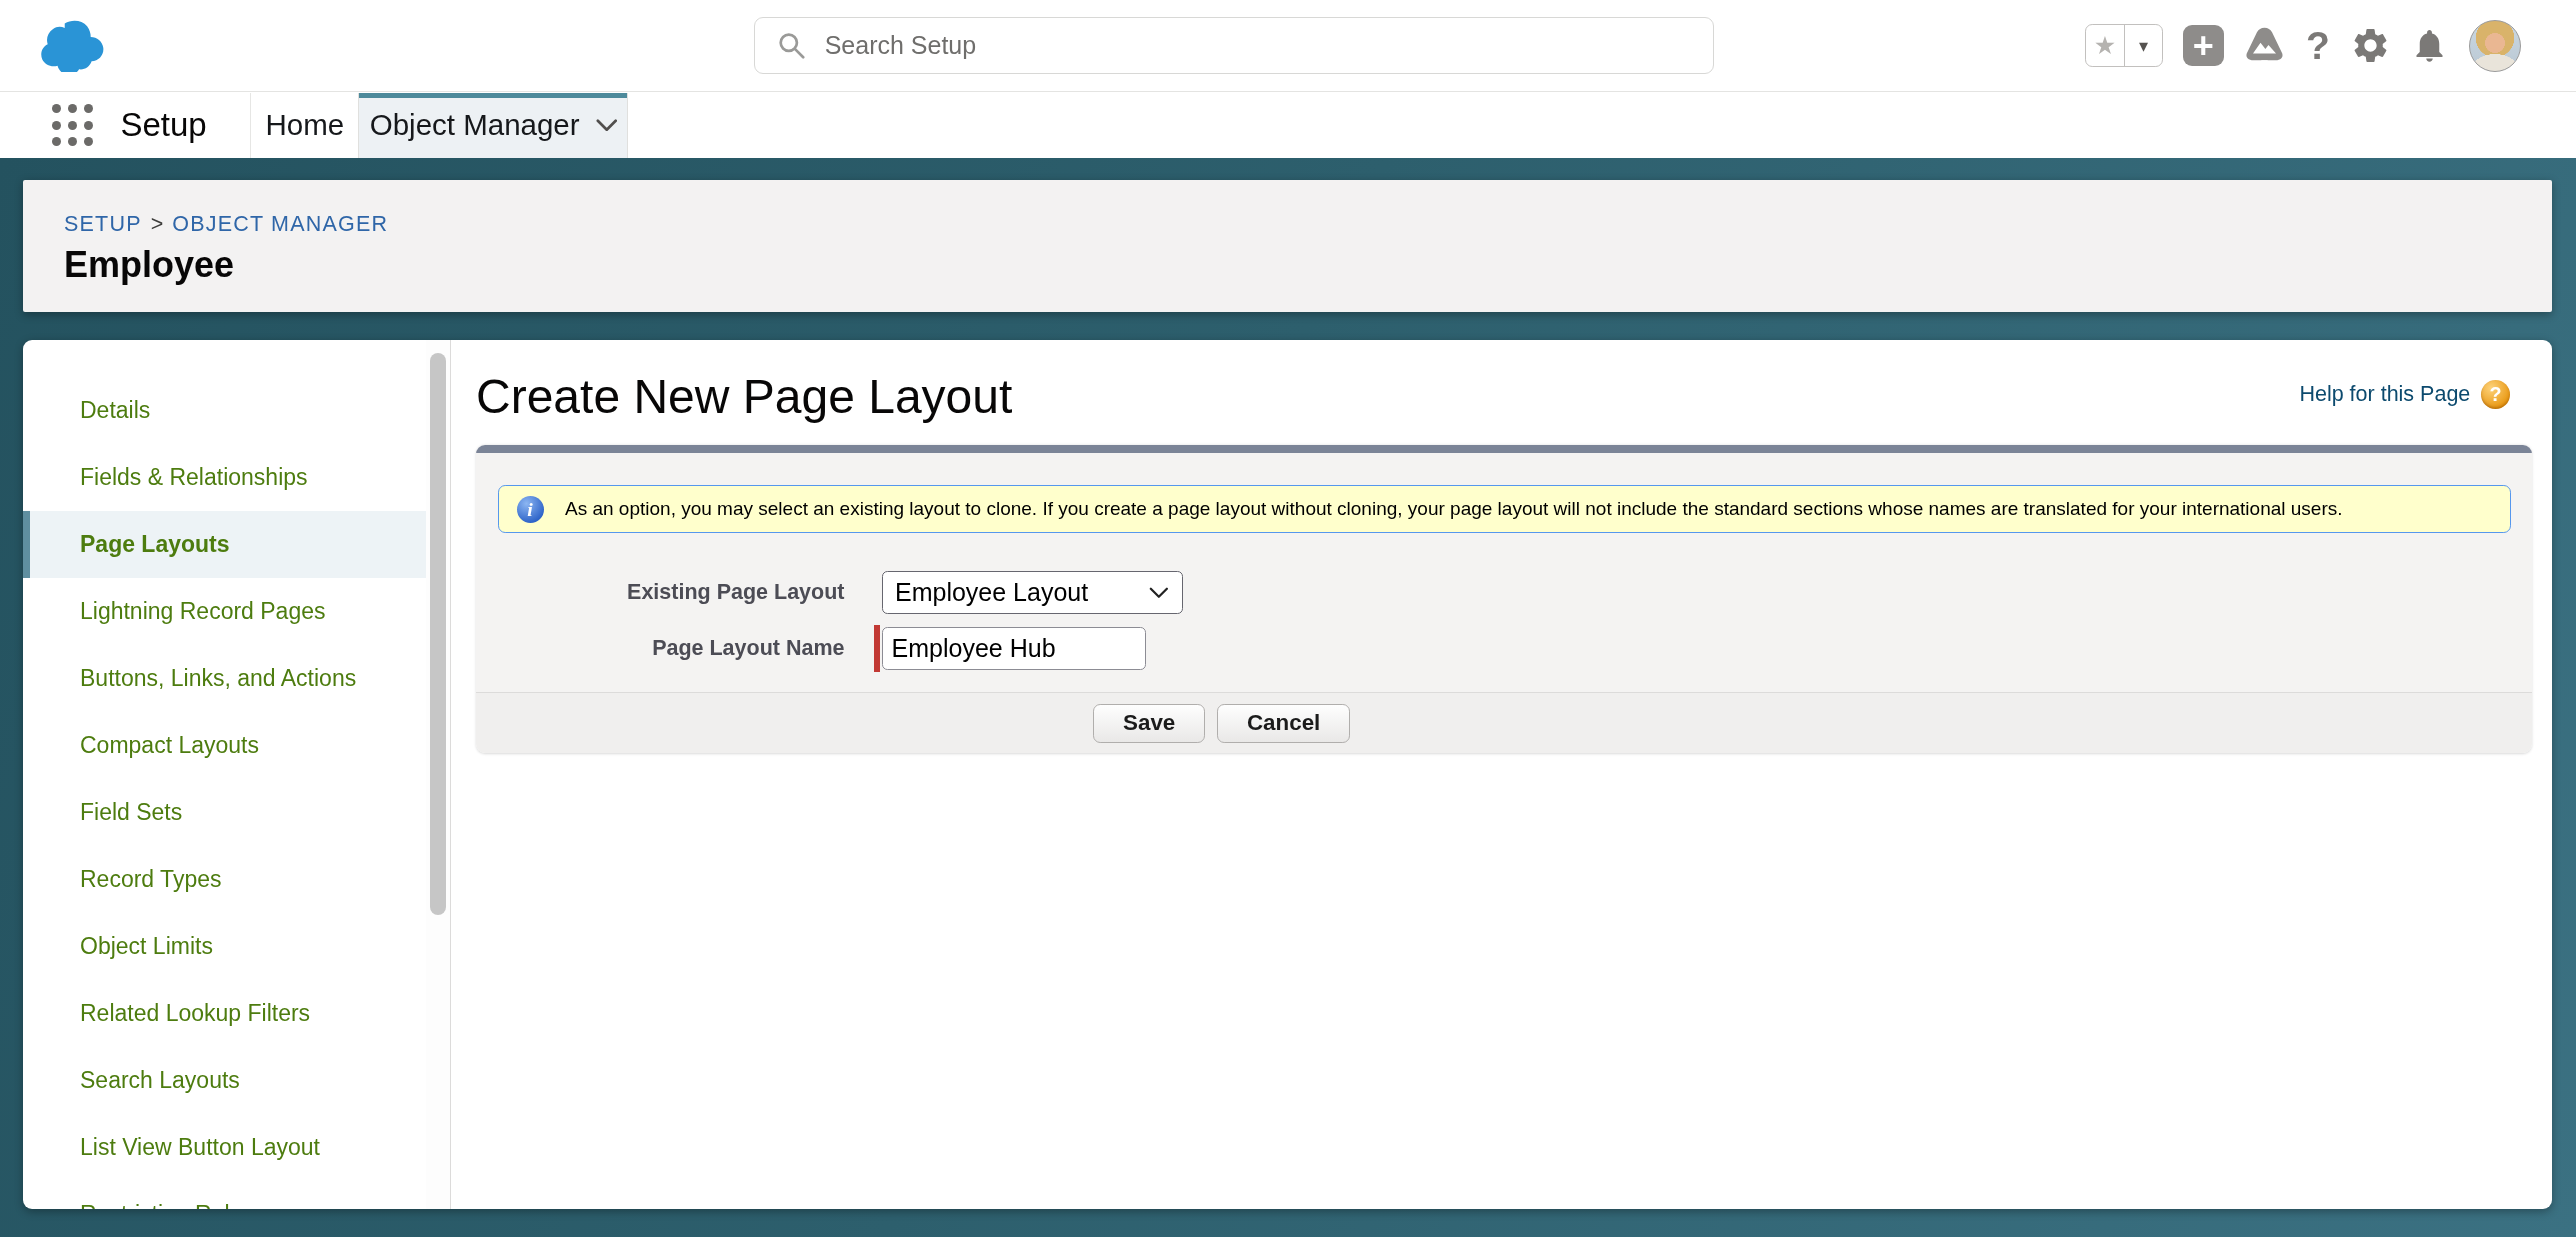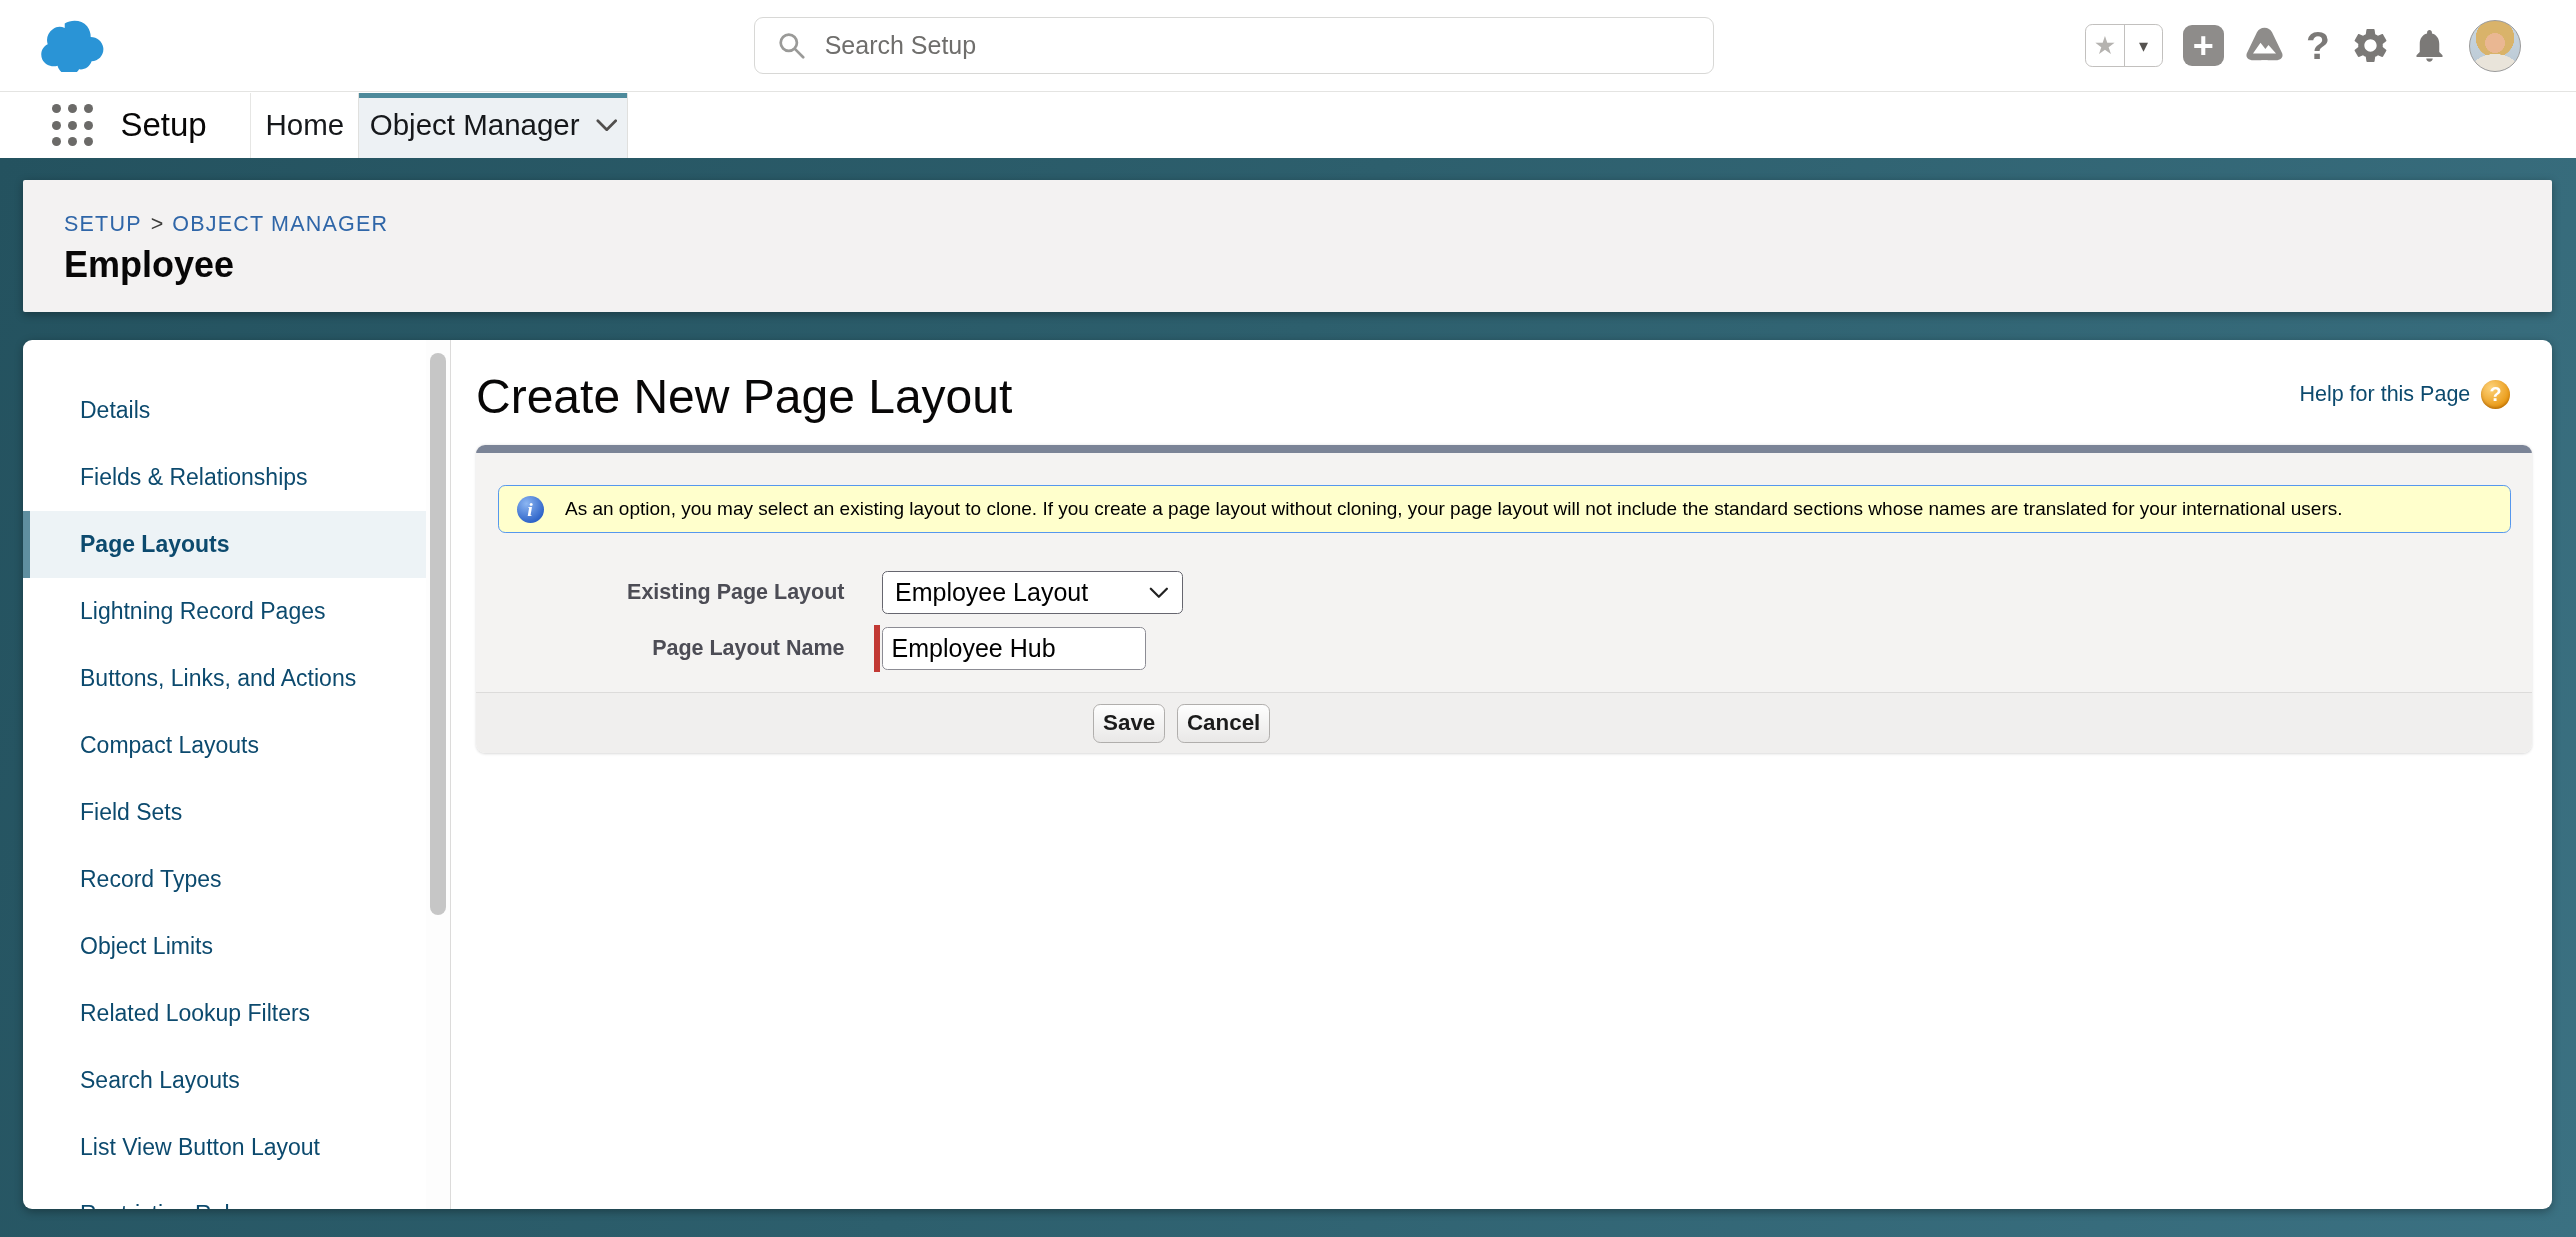--- a/index.html
+++ b/index.html
@@ -63,21 +63,21 @@
   .crumbs a { color:#2f66a8; text-decoration:none; }
   .crumbs .sep { color:#3e3e3c; margin:0 9px; letter-spacing:0; }
   .objtitle { margin-top:7.2px; font-size:36px; font-weight:bold; color:#080707; }
   .maincard {
     position:absolute; left:23px; top:182px; width:2529px; height:869px;
     background:#fff; border-radius:9px; box-shadow:0 2.7px 8px rgba(0,0,0,.3);
     display:flex; overflow:hidden;
   }
   
   .sidebar { width:403px; padding-top:37px; }
-  .sitem { height:67px; display:flex; align-items:center; padding-left:57px; font-size:23px; color:#0c4a6e; cursor:pointer; }
+  .sitem { height:67px; display:flex; align-items:center; padding-left:57px; font-size:23px; color:#4d7c0f; cursor:pointer; }
   .sitem.selected { background:#edf3f6; border-left:7.2px solid #5f8fa0; padding-left:50px; font-weight:bold; }
   .sscroll { width:25px; border-right:1.8px solid #dcdbda; position:relative; background:#fdfdfd; }
   .sthumb { position:absolute; left:3.6px; top:13.4px; width:16px; height:562px; border-radius:9px; background:#c6c6c6; }
   
   .content { flex:1; position:relative; }
   .ctitle { margin:32px 0 0 25px; font-size:48px; font-weight:400; color:#080707; line-height:50px; }
   .helplink { position:absolute; top:40px; right:42px; display:flex; align-items:center; gap:10.7px; }
   .helplink a { font-size:21.5px; color:#0c4a6e; text-decoration:none;text-align:right; }
   .helpicon {
     width:29px; height:29px; border-radius:50%; color:#fff; font-weight:bold; font-size:19.7px;
@@ -111,21 +111,21 @@
   .reqbar { width:6.3px; height:47px; background:#c23934; margin-right:1.8px; }
   .textinput {
     width:264px; height:43px; border:1.8px solid #8c8c94; border-radius:5.4px; font-size:25px; color:#000;
     padding:0 9px; font-family:inherit; outline:none; background:#fff;
   }
   .panel-buttons {
     height:61px; border-top:1.8px solid #dcdbda; background:#f0efee;
     display:flex; align-items:center; gap:11.6px; padding-left:617px;
   }
   .btn {
-    height:39px; padding:0 9px; border:1.8px solid #b0aeac; border-radius:7.2px;
+    height:39px; padding:0 29px; border:1.8px solid #b0aeac; border-radius:7.2px;
     background:linear-gradient(#fefefe,#e9e8e7); font-family:inherit;
     font-weight:bold; font-size:22.4px; color:#1b1b1b; cursor:pointer;
   }
 </style>
 </head>
 <body>
 
 <div class="page">
 
   <header class="gheader">

